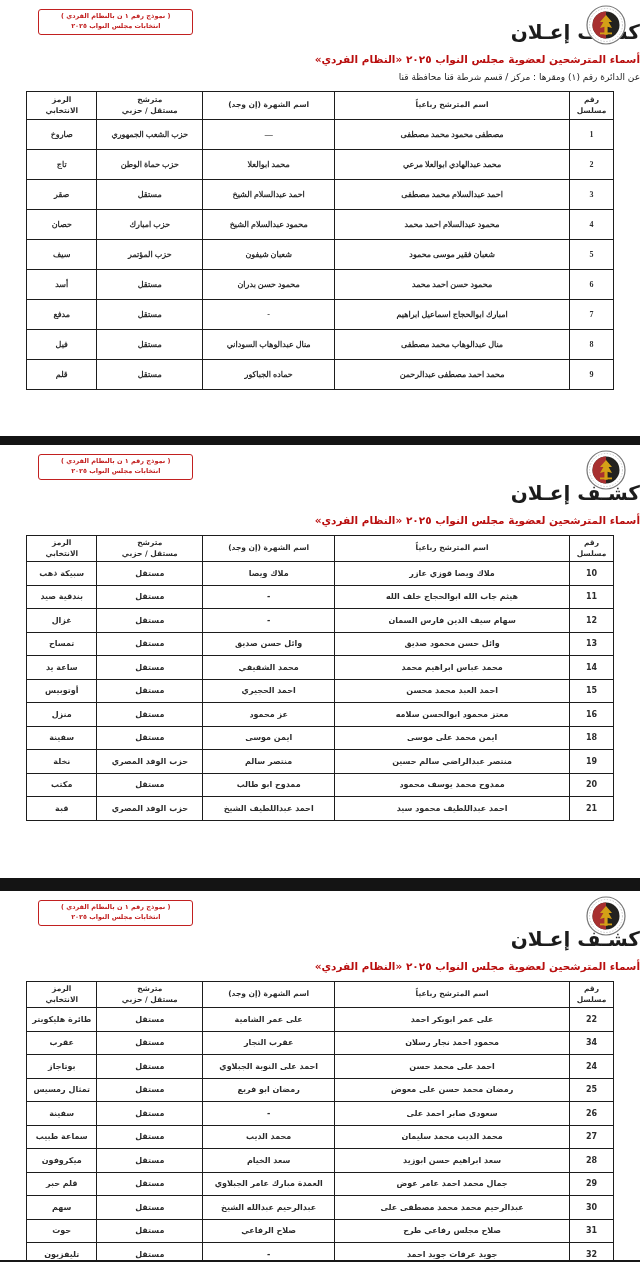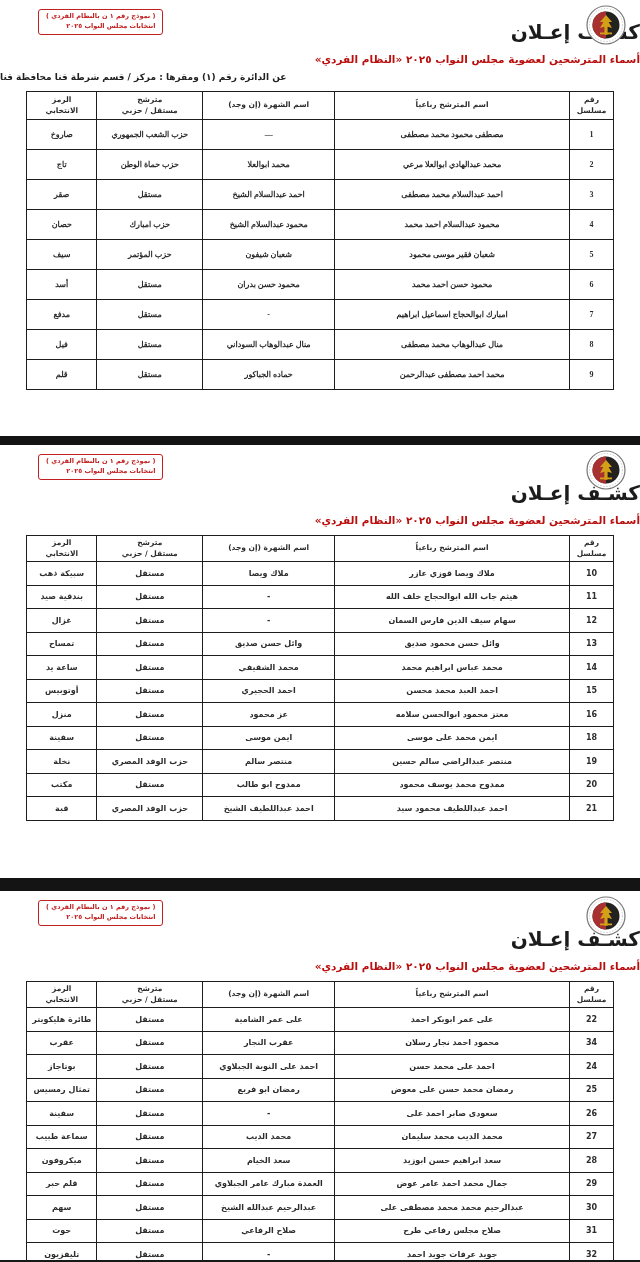--- a/index.html
+++ b/index.html
@@ -21,22 +21,22 @@
   .page-3{height:369px;}
 
   .stamp{
     position:absolute;
     top:9px;left:38px;
     border:1px solid #c22020;
     border-radius:3px;
     color:#c22020;
     font-size:6.5px;
     line-height:1.5;
-    padding:2px 7px;
-    text-align:right;
+    padding:2px 22px;
+    text-align:center;
     font-weight:700;
     direction:rtl;
   }
   .emblem{
     position:absolute;
     top:5px;right:14px;
     width:40px;height:40px;
   }
   .page-title{
     margin:0;
@@ -51,23 +51,23 @@
   .page-subtitle{
     margin:9px 0 0 0;
     text-align:right;
     font-size:10.5px;
     font-weight:700;
     color:#b90f0f;
     direction:rtl;
   }
   .district-line{
     margin:7px 0 0 0;
-    text-align:left;
+    text-align:right;
     font-size:9px;
-    font-weight:700;
+    font-weight:400;
     color:#222;
     direction:rtl;
   }
   table.candidates{
     direction:rtl;
     border-collapse:collapse;
     width:588px;
     margin:9px auto 0 auto;
     table-layout:fixed;
   }

